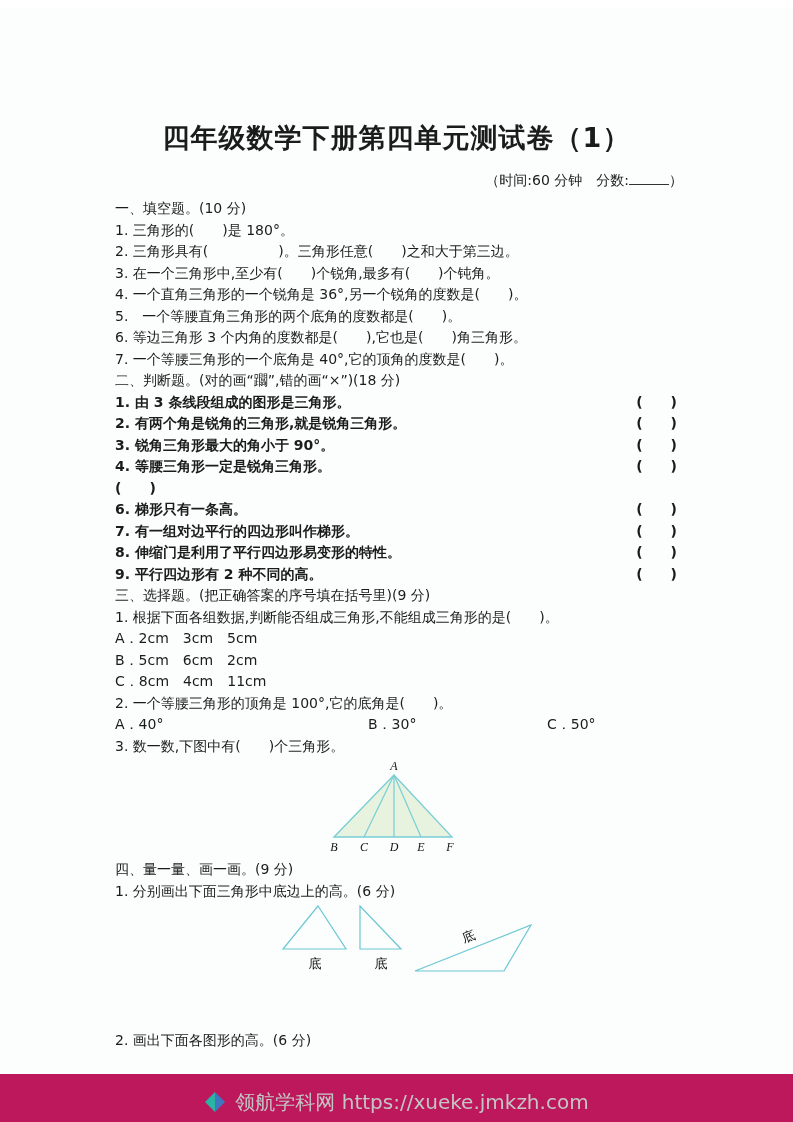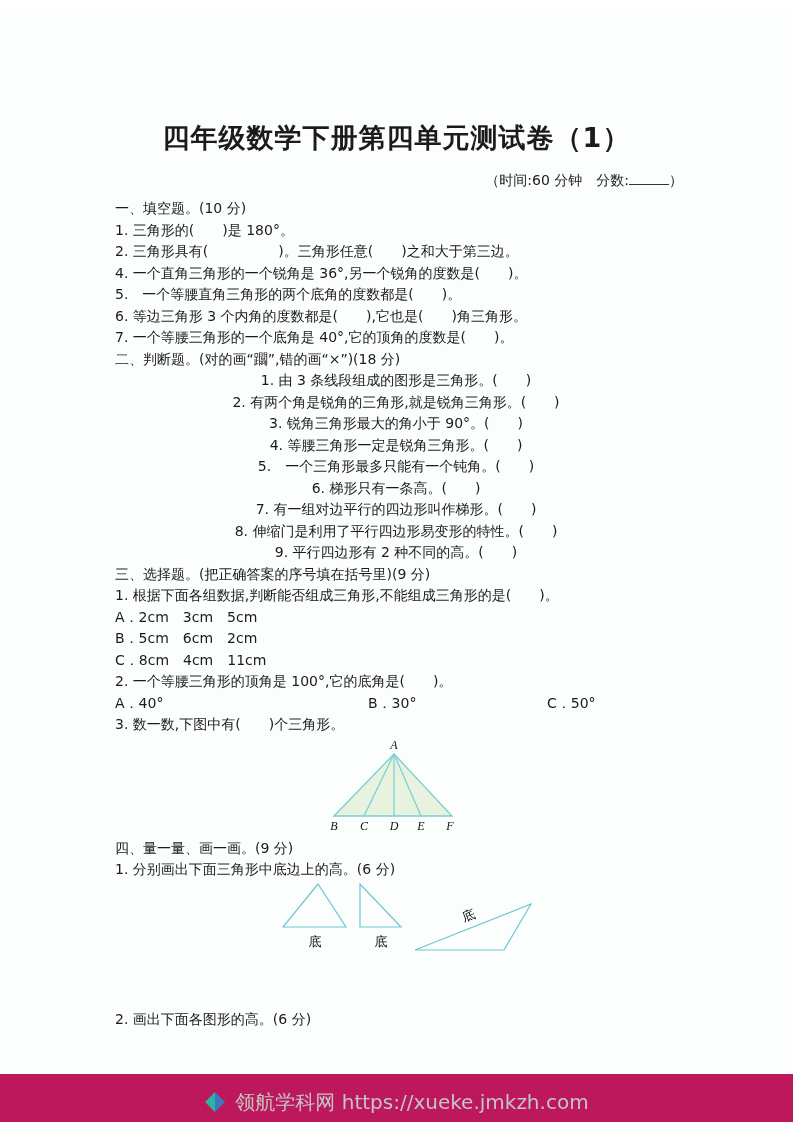--- a/index.html
+++ b/index.html
@@ -5,21 +5,21 @@
   * { margin:0; padding:0; box-sizing:border-box; }
   html,body { background:#ffffff; }
   body { font-family:"DejaVu Sans","Liberation Sans",sans-serif; }
   .page { position:relative; width:793px; height:1122px; margin:8px auto;
           background:#fbfefd; color:#1b1b1b; overflow:hidden; }
   .title { text-align:center; padding-top:112px; font-size:27px; font-weight:700; letter-spacing:1px; }
   .meta { text-align:right; padding-right:110px; margin-top:16px; font-size:14px; }
   .blank { display:inline-block; width:40px; height:13px; border-bottom:1px solid #333; vertical-align:baseline; }
   .content { padding:8px 116px 0 115px; font-size:14px; line-height:21.5px; }
   .line { white-space:nowrap; }
-  .jrow { display:flex; justify-content:center; }
+  .jrow { display:flex; justify-content:space-between;font-weight:bold; }
   .optrow { display:flex; }
   .optrow .o1 { width:253px; }
   .optrow .o2 { width:179px; }
   .fig3wrap { display:flex; justify-content:center; margin:2px 0 0 0; height:100px; align-items:flex-start; }
   .fig-label { font-family:"Liberation Serif",serif; font-style:italic; font-size:12px; fill:#111; }
   .drawrow { display:flex; align-items:flex-end; gap:11px; margin:10px 0 0 167px; height:62px; }
   .drawfig { display:flex; flex-direction:column; align-items:center; }
   .base-label { font-size:13px; margin-top:2px; color:#111; }
   .gap-q2 { margin-top:56px; }
   .footer { position:absolute; left:0; right:0; bottom:0; height:56px; background:#be185d;
@@ -35,20 +35,21 @@
 
   <div class="meta">
     <span>（时间:60 分钟　分数:</span><span class="blank"></span><span>）</span>
   </div>
 
   <div class="content">
 
     <div class="line">一、填空题。(10 分)</div>
     <div class="line">1. 三角形的(　　)是 180°。</div>
     <div class="line">2. 三角形具有(　　　　　)。三角形任意(　　)之和大于第三边。</div>
+    <div class="line">3. 在一个三角形中,至少有(　　)个锐角,最多有(　　)个钝角。</div>
     <div class="line">4. 一个直角三角形的一个锐角是 36°,另一个锐角的度数是(　　)。</div>
     <div class="line">5.　一个等腰直角三角形的两个底角的度数都是(　　)。</div>
     <div class="line">6. 等边三角形 3 个内角的度数都是(　　),它也是(　　)角三角形。</div>
     <div class="line">7. 一个等腰三角形的一个底角是 40°,它的顶角的度数是(　　)。</div>
 
     <div class="line">二、判断题。(对的画“躢”,错的画“×”)(18 分)</div>
     <div class="jrow">
       <span>1. 由 3 条线段组成的图形是三角形。</span>
       <span>(　　)</span>
     </div>
@@ -58,21 +59,20 @@
     </div>
     <div class="jrow">
       <span>3. 锐角三角形最大的角小于 90°。</span>
       <span>(　　)</span>
     </div>
     <div class="jrow">
       <span>4. 等腰三角形一定是锐角三角形。</span>
       <span>(　　)</span>
     </div>
     <div class="jrow">
-      <span>5.　一个三角形最多只能有一个钝角。</span>
       <span>(　　)</span>
     </div>
     <div class="jrow">
       <span>6. 梯形只有一条高。</span>
       <span>(　　)</span>
     </div>
     <div class="jrow">
       <span>7. 有一组对边平行的四边形叫作梯形。</span>
       <span>(　　)</span>
     </div>

